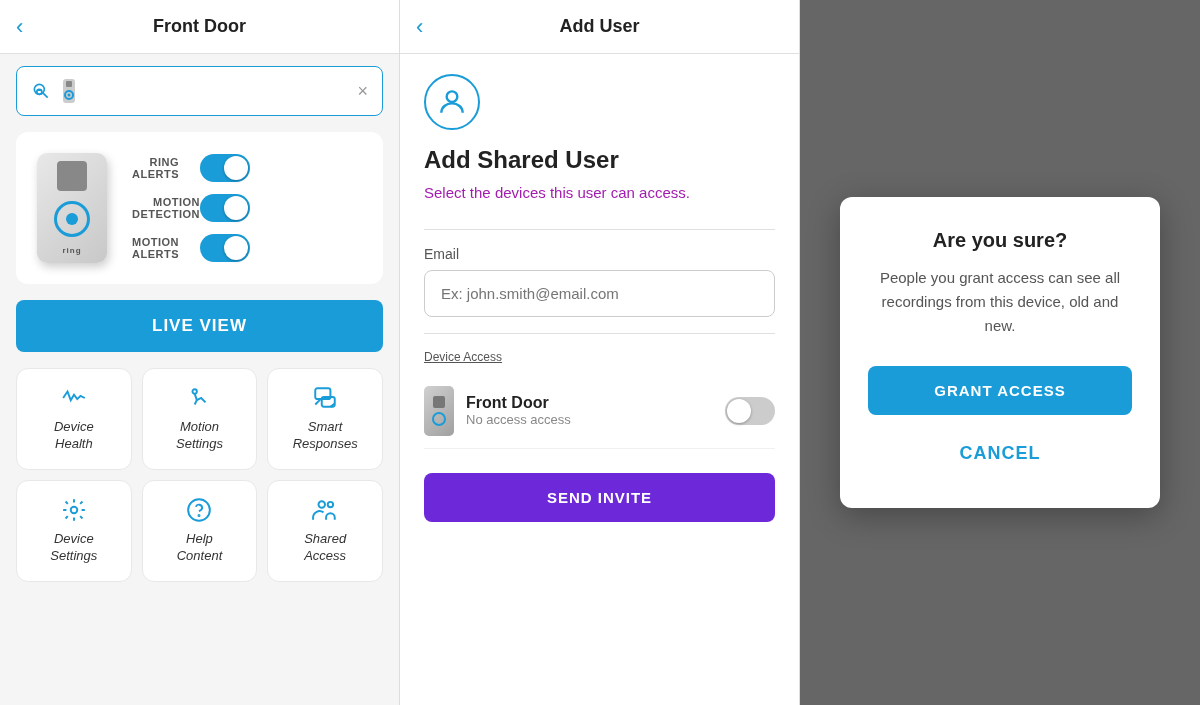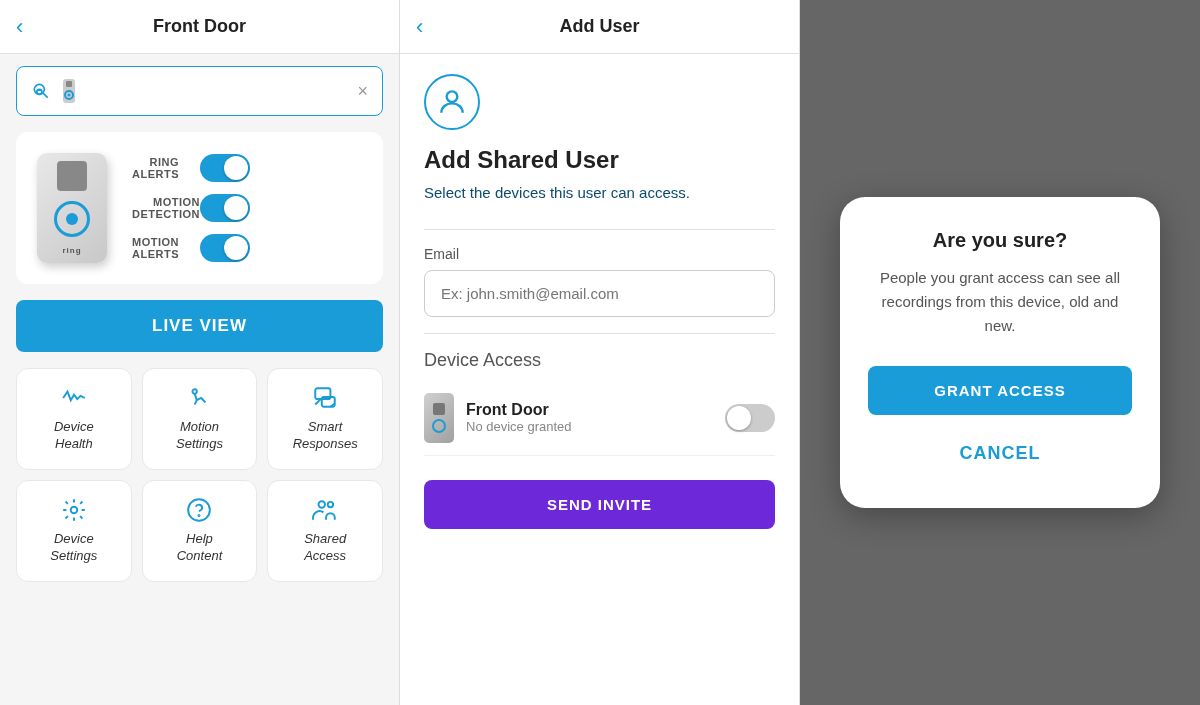--- a/index.html
+++ b/index.html
@@ -265,21 +265,21 @@
 
     .add-user-title {
       font-size: 24px;
       font-weight: 700;
       color: #222;
       margin-bottom: 8px;
     }
 
     .add-user-subtitle {
       font-size: 15px;
-      color: #0c4a6e;
+      color: #a21caf;
       margin-bottom: 24px;
       line-height: 1.5;
     }
 
     .divider {
       height: 1px;
       background: #e0e0e0;
       margin: 16px 0;
     }
 
@@ -294,23 +294,24 @@
       border: 1.5px solid #ccc;
       border-radius: 8px;
       padding: 14px 16px;
       font-size: 15px;
       color: #999;
       outline: none;
       background: #fff;
     }
 
     .device-access-label {
-      font-size: 18px;
+      font-size: 12px;
       color: #555;
       margin: 16px 0 10px 0;
+      text-decoration: underline;
     }
 
     .device-access-row {
       display: flex;
       align-items: center;
       gap: 12px;
       padding: 12px 0;
       border-bottom: 1px solid #f0f0f0;
     }
 
@@ -370,21 +371,21 @@
       width: 400px;
       height: 705px;
       background: #666;
       display: flex;
       align-items: center;
       justify-content: center;
     }
 
     .dialog-box {
       background: #fff;
-      border-radius: 25px;
+      border-radius: 12px;
       padding: 32px 28px;
       width: 320px;
       text-align: center;
       box-shadow: 0 8px 32px rgba(0,0,0,0.3);
     }
 
     .dialog-title {
       font-size: 20px;
       font-weight: 700;
       color: #222;
@@ -597,21 +598,21 @@
 
     <div class="device-access-label">Device Access</div>
 
     <div class="device-access-row">
       <div class="doorbell-mini">
         <div class="doorbell-mini-cam"></div>
         <div class="doorbell-mini-btn"></div>
       </div>
       <div class="device-info">
         <div class="device-name">Front Door</div>
-        <div class="device-status">No device granted</div>
+        <div class="device-status">No access access</div>
       </div>
       <div class="toggle-off"></div>
     </div>
 
     <button class="send-invite-btn">SEND INVITE</button>
   </div>
 </div>
 
 <div class="panel3">
   <div class="dialog-box">

